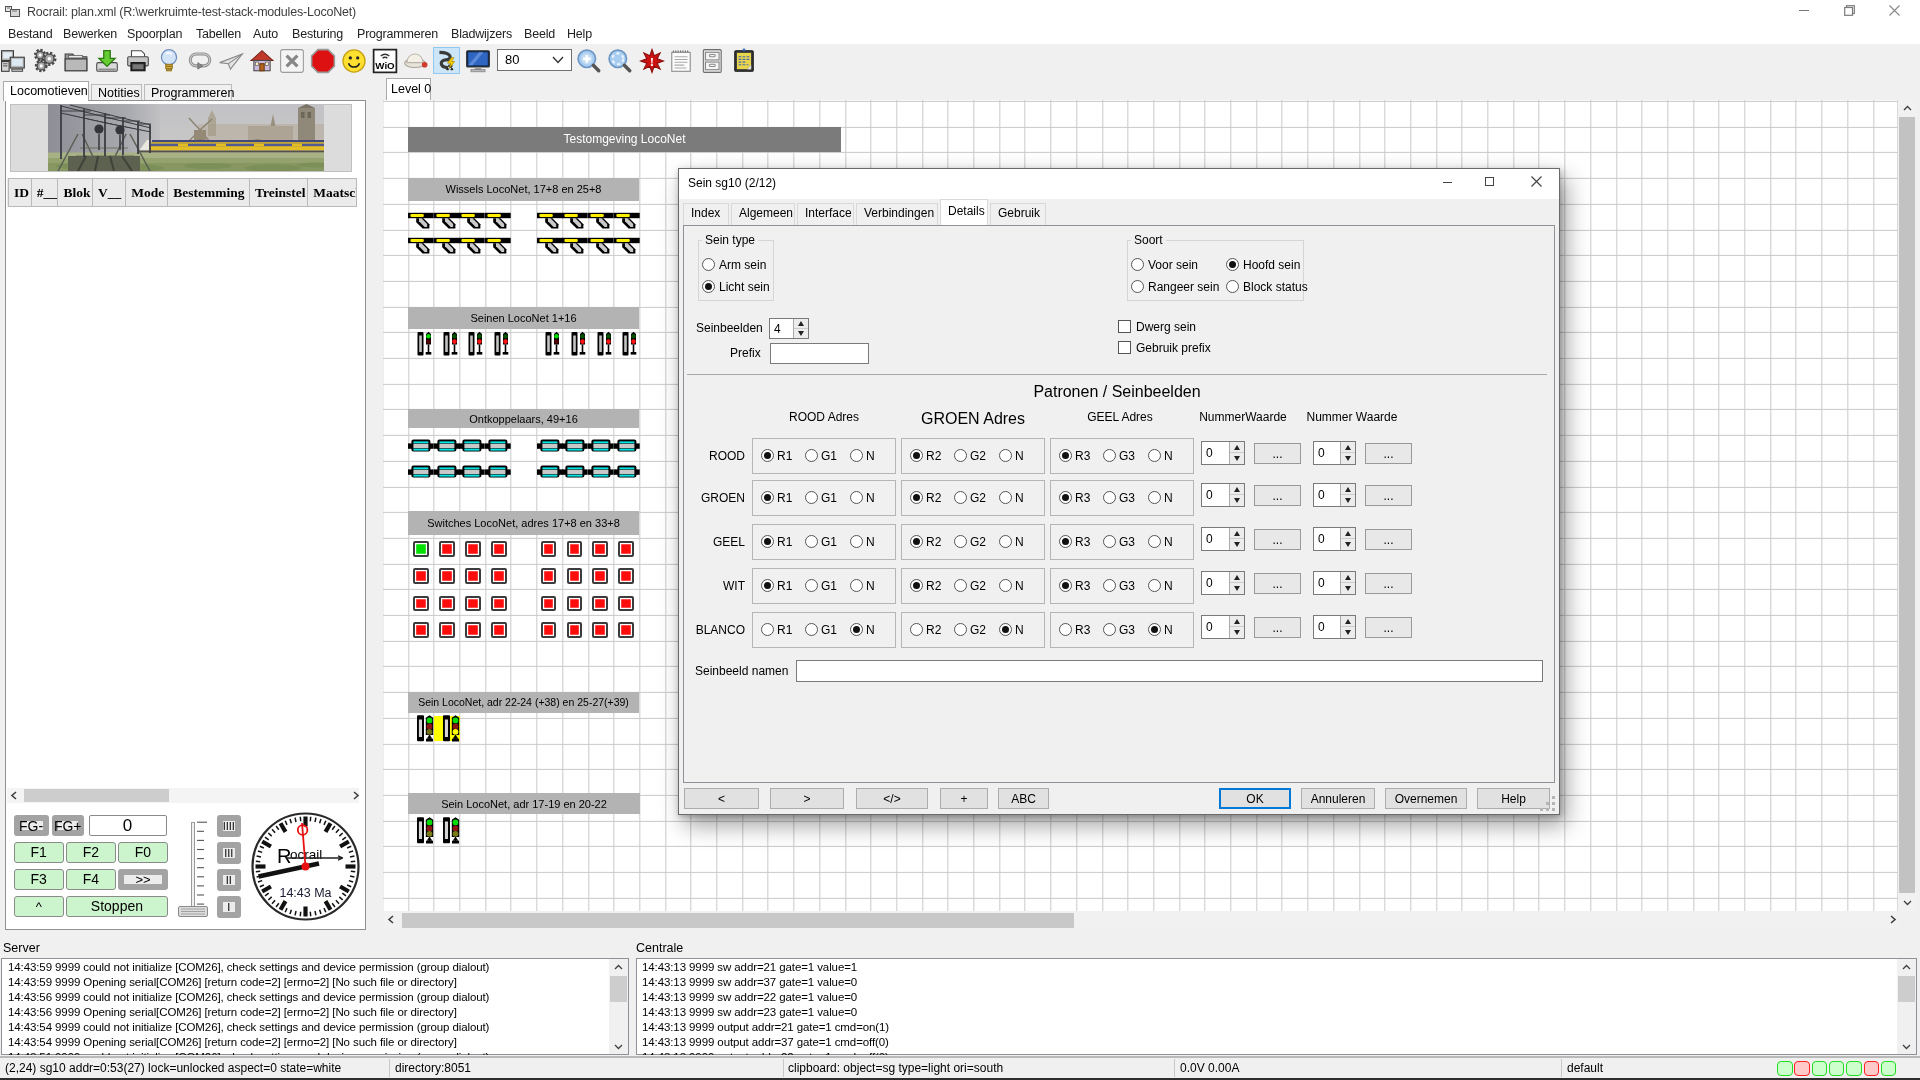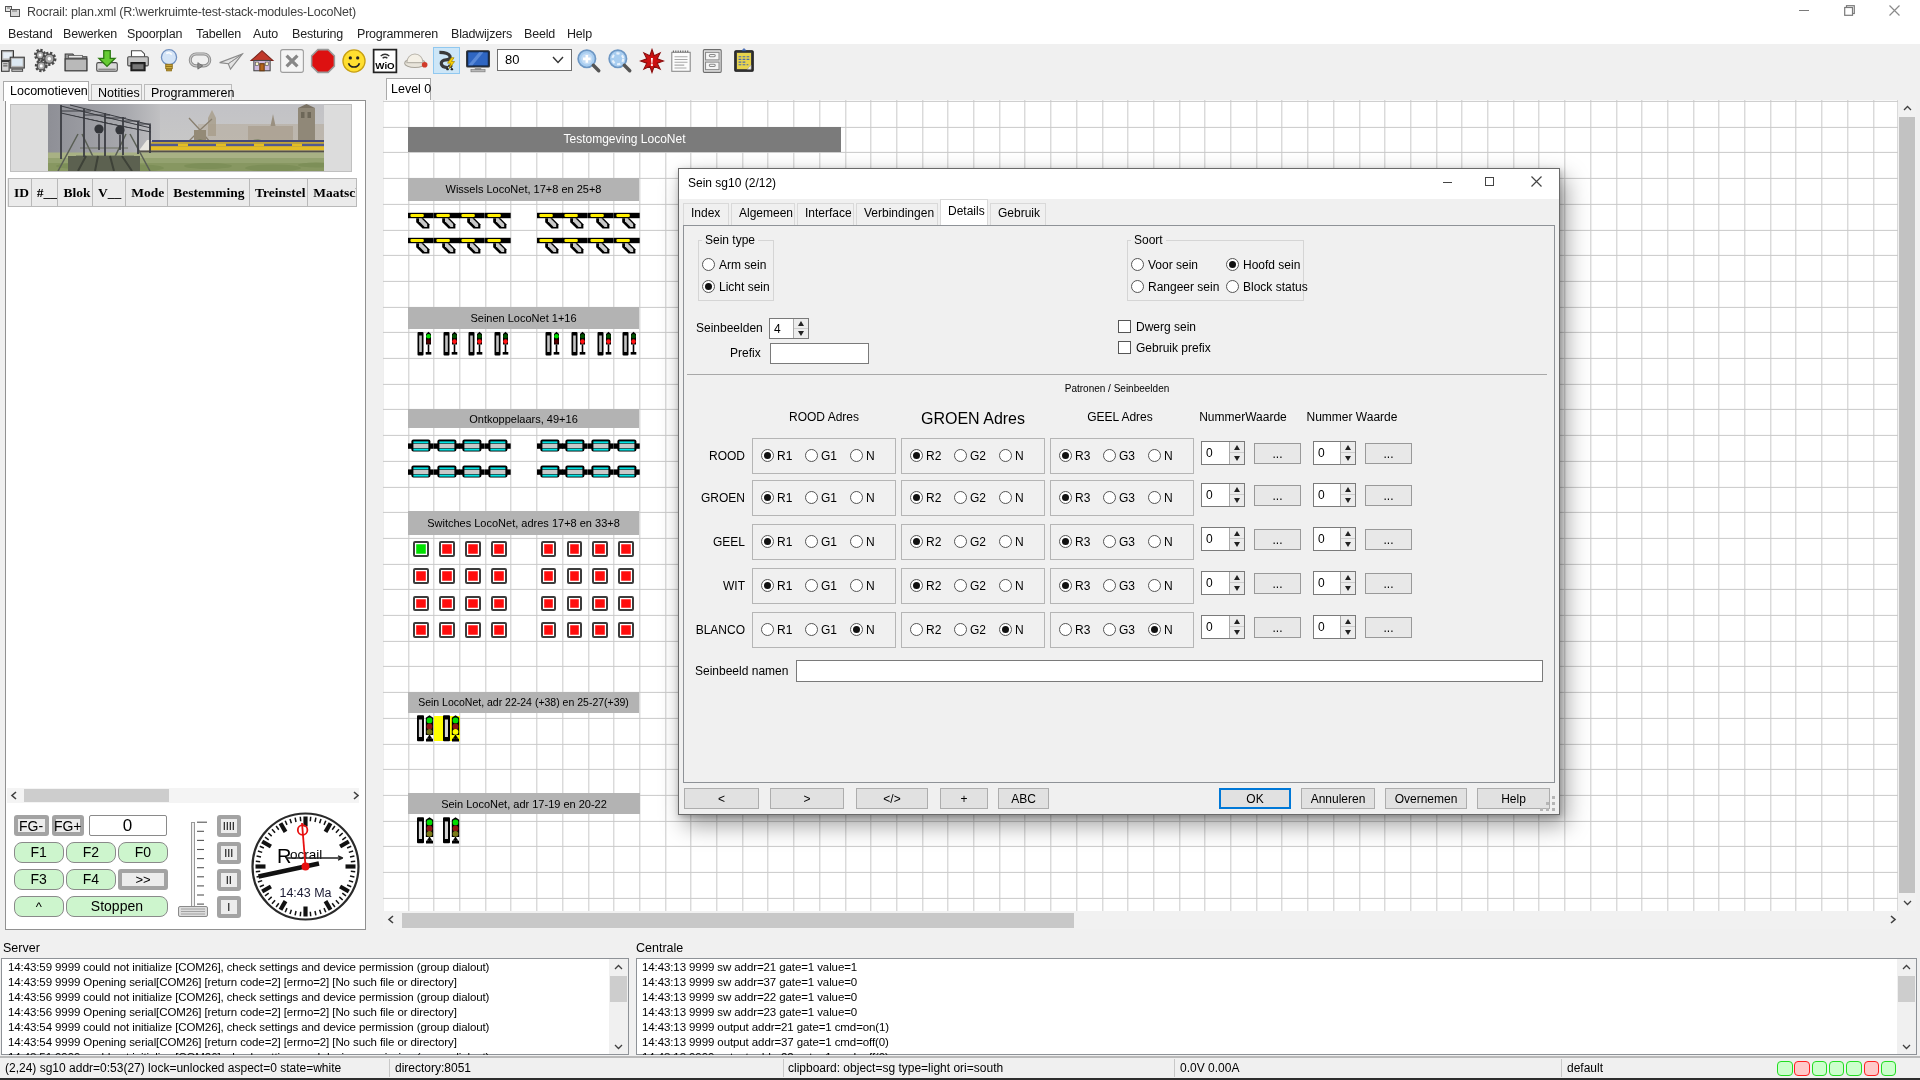--- a/index.html
+++ b/index.html
@@ -1,20 +1,20 @@
 <!DOCTYPE html>
 <html><head><meta charset="utf-8"><style>
 *{margin:0;padding:0;box-sizing:border-box}
 html,body{width:1920px;height:1080px;overflow:hidden}
 body{font-family:"Liberation Sans",sans-serif;background:#f0f0f0;position:relative;color:#000}
 .a{position:absolute}
 .tx{position:absolute;white-space:nowrap}
 .btn{position:absolute;background:#e1e1e1;border:1px solid #adadad;display:flex;align-items:center;justify-content:center;font-size:12px;white-space:nowrap}
-.gbtn{position:absolute;background:#ececec;border:4px solid #a3a3a3;border-radius:3px;display:flex;align-items:center;justify-content:center}
-.grbtn{position:absolute;background:#cdf5cd;border:1px solid #8a8a8a;border-radius:8px;display:flex;align-items:center;justify-content:center}
+.gbtn{position:absolute;background:#ececec;border:6px solid #a3a3a3;border-radius:3px;display:flex;align-items:center;justify-content:center}
+.grbtn{position:absolute;background:#cdf5cd;border:1px solid #8a8a8a;border-radius:3px;display:flex;align-items:center;justify-content:center}
 .radio{position:absolute;width:13px;height:13px;border:1px solid #555;border-radius:50%;background:#fff}
 .radio.sel:after{content:"";position:absolute;left:2px;top:2px;width:7px;height:7px;border-radius:50%;background:#111}
 .chk{position:absolute;width:13px;height:13px;border:1px solid #555;background:#fff}
 .gb{position:absolute;border:1px solid #d5d5d5}
 .spin{position:absolute;background:#fff;border:1px solid #7a7a7a;font-size:12px}
 .spin .v{position:absolute;left:4px;top:50%;transform:translateY(-50%)}
 .sbtns{position:absolute;right:0;top:0;bottom:0;width:15px;border-left:1px solid #aaa;background:#ececec}
 .sbtns .u,.sbtns .d{position:absolute;left:0;right:0;height:50%;display:flex;align-items:center;justify-content:center}
 .sbtns .u{top:0;border-bottom:1px solid #ccc}
 .sbtns .d{bottom:0}
@@ -818,21 +818,21 @@
       </span>
     </span>
   </div>
 <div class="tx" style="z-index:11;left:730px;top:346px;font-size:12.0px">Prefix</div>
 <div class="a" style="z-index:11;left:770px;top:343px;width:99px;height:21px;background:#fff;border:1px solid #7a7a7a"></div>
 <div class="chk" style="z-index:11;left:1118px;top:320px"></div>
 <div class="tx" style="z-index:11;left:1136px;top:320px;font-size:12.0px">Dwerg sein</div>
 <div class="chk" style="z-index:11;left:1118px;top:341px"></div>
 <div class="tx" style="z-index:11;left:1136px;top:341px;font-size:12.0px">Gebruik prefix</div>
 <div class="a" style="z-index:11;left:687px;top:374px;width:860px;height:1px;background:#a8a8a8"></div>
-<div class="tx" style="z-index:11;left:687px;top:383px;width:860px;text-align:center;font-size:10px">Patronen / Seinbeelden</div>
+<div class="tx" style="z-index:11;left:687px;top:383px;width:860px;text-align:center;font-size:16px">Patronen / Seinbeelden</div>
 <div class="tx" style="z-index:11;left:824px;top:410px;width:200px;text-align:center;font-size:12px;margin-left:-100px">ROOD Adres</div>
 <div class="tx" style="z-index:11;left:973px;top:410px;width:200px;text-align:center;font-size:16px;margin-left:-100px">GROEN Adres</div>
 <div class="tx" style="z-index:11;left:1120px;top:410px;width:200px;text-align:center;font-size:12px;margin-left:-100px">GEEL Adres</div>
 <div class="tx" style="z-index:11;left:1243px;top:410px;width:200px;text-align:center;font-size:12px;margin-left:-100px">NummerWaarde</div>
 <div class="tx" style="z-index:11;left:1352px;top:410px;width:200px;text-align:center;font-size:12px;margin-left:-100px">Nummer Waarde</div>
 <div class="tx" style="z-index:11;left:683px;top:449px;width:62px;text-align:right;font-size:12px">ROOD</div>
 <div class="a" style="z-index:11;left:752px;top:438px;width:144px;height:36px;background:#f0f0f0;border:1px solid #b5b5b5"></div>
 <div class="radio sel" style="z-index:11;left:761px;top:449px"></div>
 <div class="tx" style="z-index:11;left:777px;top:449px;font-size:12.0px">R1</div>
 <div class="radio" style="z-index:11;left:805px;top:449px"></div>

